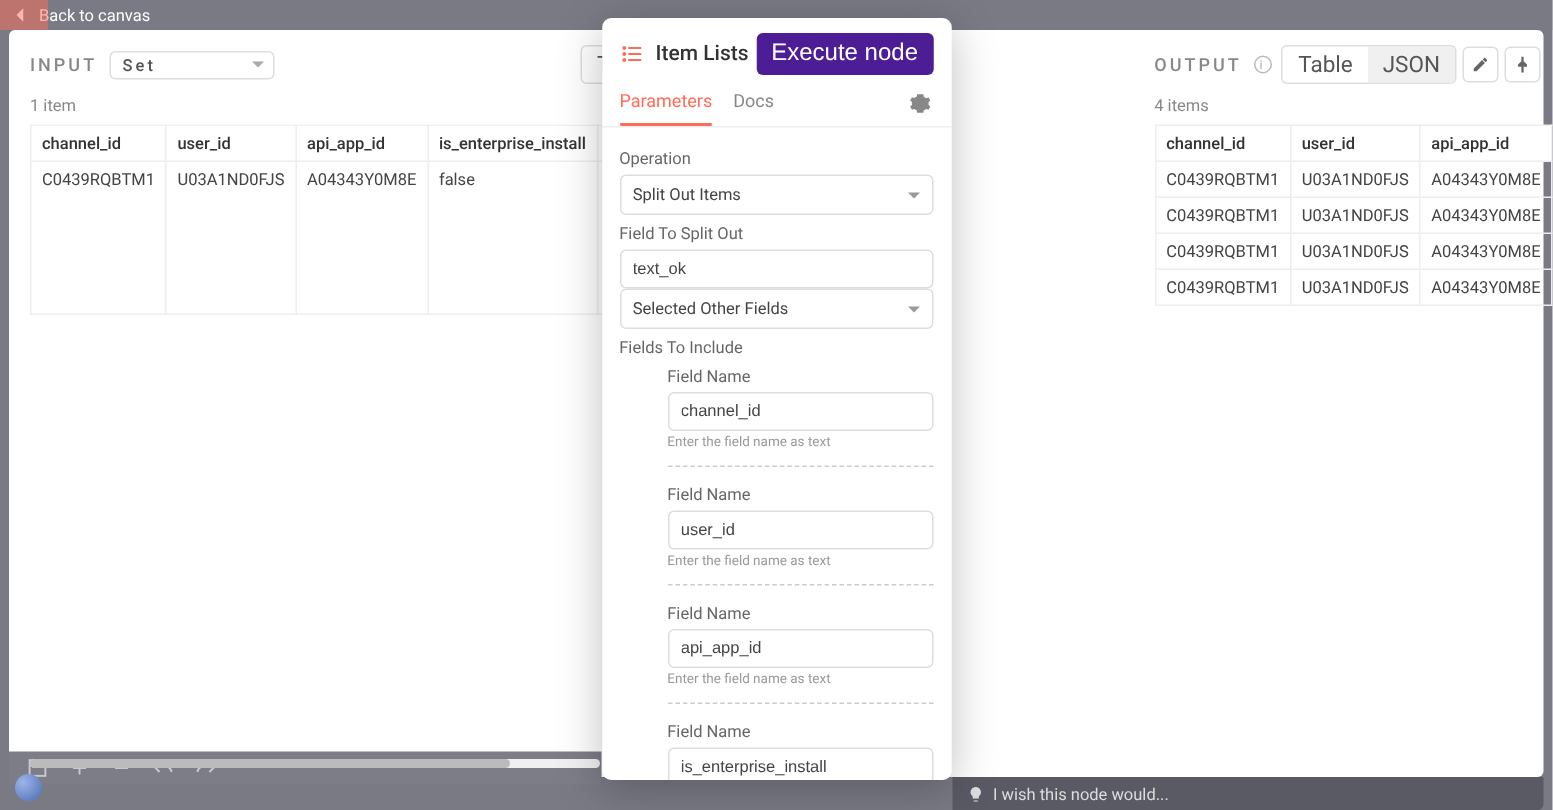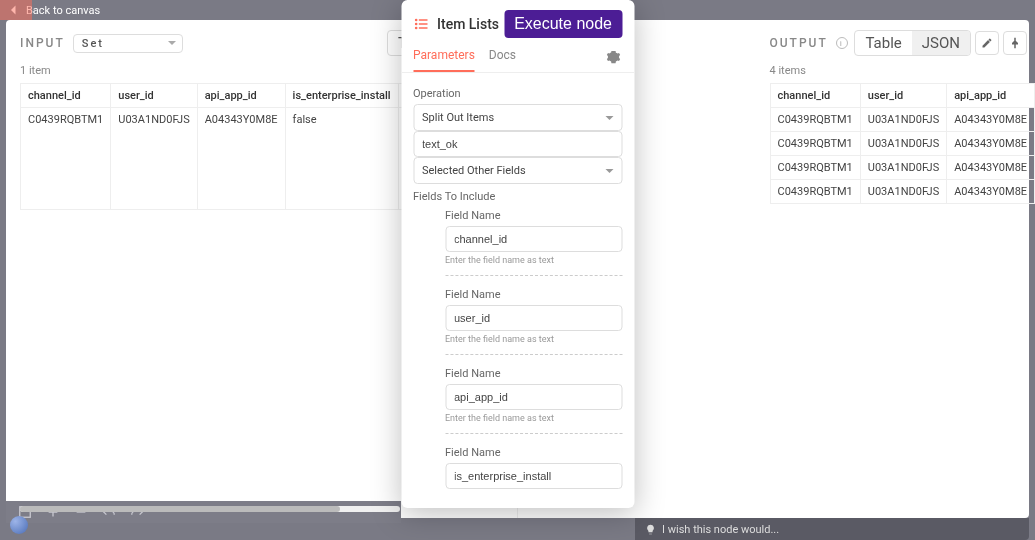--- a/index.html
+++ b/index.html
@@ -39,21 +39,21 @@
   .wrap-cell { white-space: normal; max-width: 70px; }
   .idx-cell { white-space: normal; max-width: 100px; }
   .idx-line { display: flex; gap: 4px; }
   
   .panel-left { flex: 0 0 50%; }
   .left-table-wrap { overflow: hidden; }
   
   .panel-right { flex: 0 0 50%; }
   
   
-  .center { position: absolute; top: 0; left: 50%; transform: translateX(-50%); width: 233px; background: #fff; border-radius: 6px; box-shadow: 0 6px 30px rgba(0,0,0,0.25); z-index: 20; height: 508px; display: flex; flex-direction: column; }
+  .center { position: absolute; top: 12px; left: 50%; transform: translateX(-50%); width: 233px; background: #fff; border-radius: 6px; box-shadow: 0 6px 30px rgba(0,0,0,0.25); z-index: 20; height: 508px; display: flex; flex-direction: column; }
   .center-head { display: flex; justify-content: space-between; align-items: center; padding: 10px 12px 6px; }
   .center-title { display: flex; align-items: center; gap: 8px; font-size: 14px; font-weight: 500; color: #333; }
   .center-title svg { width: 16px; height: 16px; stroke: #ff6d5a; fill: none; }
   .exec-btn { background: #4c1d95; color: #fff; border: none; border-radius: 4px; padding: 5px 10px; font-size: 16px; cursor: pointer; }
   
   .tabs { display: flex; gap: 14px; padding: 0 12px; border-bottom: 1px solid #eee; align-items: center; }
   .tab { padding: 4px 0 8px; font-size: 12px; color: #888; cursor: pointer; border-bottom: 2px solid transparent; }
   .tab.active { color: #ff6d5a; border-bottom-color: #ff6d5a; text-align: center; }
   .gear { margin-left: auto; margin-right: 2px; cursor: pointer; }
   .gear svg { width: 14px; height: 14px; fill: #888; }
@@ -239,20 +239,21 @@
     <div class="gear"><svg viewBox="0 0 16 16">
           <path d="M8 5a3 3 0 100 6 3 3 0 000-6zm6.4 3c0-.4 0-.8-.1-1.1l1.4-1.1-1.4-2.4-1.7.6c-.6-.5-1.2-.8-1.9-1L10.4 1H5.6l-.3 1.9c-.7.2-1.3.6-1.9 1l-1.7-.6L.3 5.7l1.4 1.1c-.1.4-.1.8-.1 1.2s0 .8.1 1.1L.3 10.3l1.4 2.4 1.7-.6c.6.5 1.2.8 1.9 1l.3 1.9h4.8l.3-1.9c.7-.2 1.3-.6 1.9-1l1.7.6 1.4-2.4-1.4-1.1c.1-.4.1-.8.1-1.2z"></path>
         </svg></div>
   </div>
   <div class="body-scroll">
     <div class="form-label">Operation</div>
     <div class="form-select-wrap">
         <div class="form-select">Split Out Items</div>
       </div>
 
+    <div class="form-label">Field To Split Out</div>
     <input class="form-input" value="text_ok" style="">
 
     <div class="form-select-wrap">
         <div class="form-select">Selected Other Fields</div>
       </div>
 
     <div class="form-label">Fields To Include</div>
     <div id="include-list">
         <div class="include-item"><div class="form-label">Field Name</div><input class="form-input" value="channel_id" style=""><div class="hint">Enter the field name as text</div></div>
         <div class="include-item"><div class="form-label">Field Name</div><input class="form-input" value="user_id" style=""><div class="hint">Enter the field name as text</div></div>

